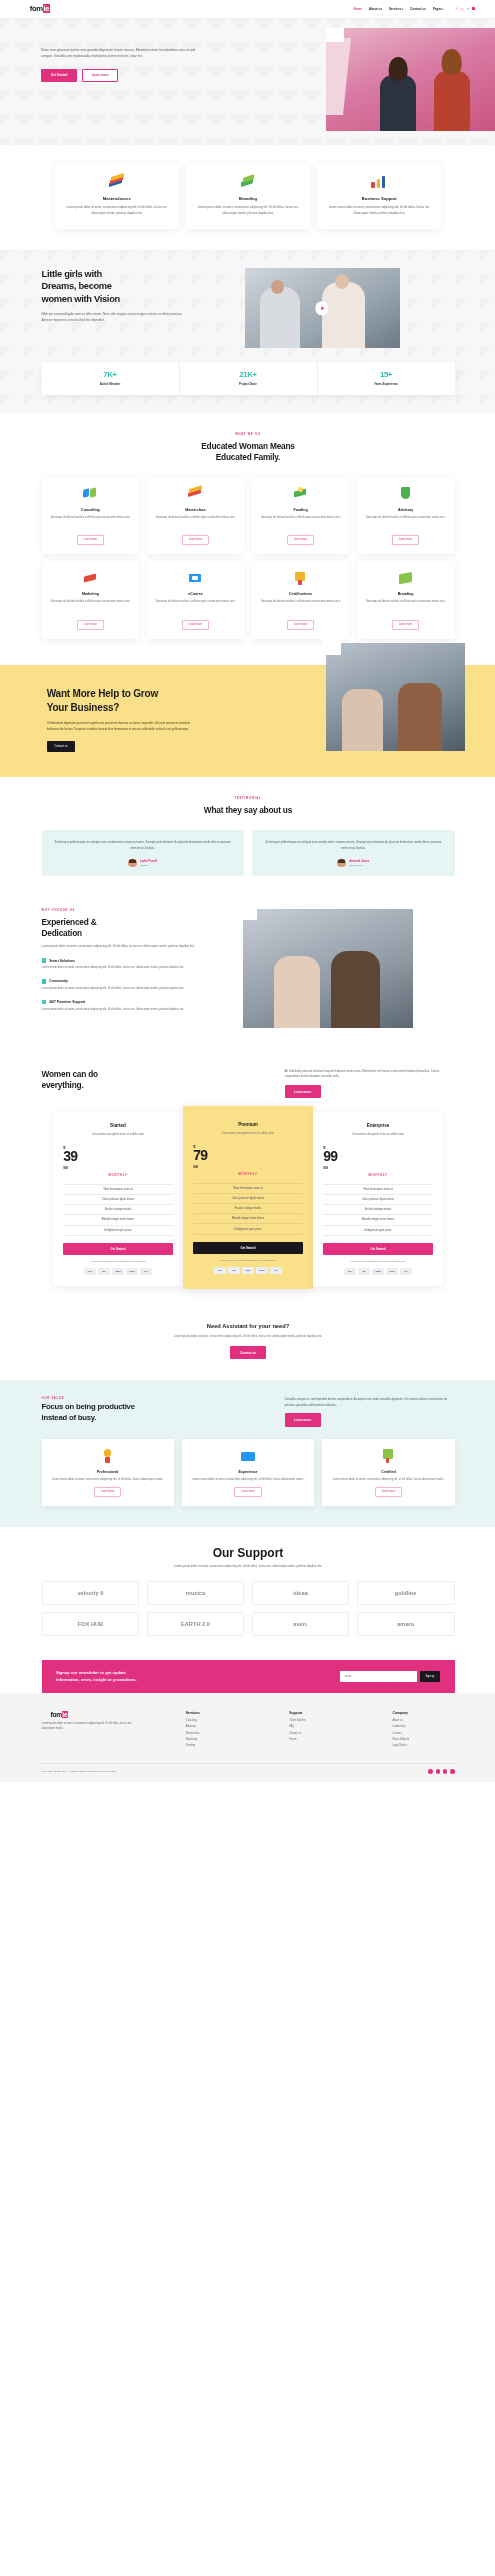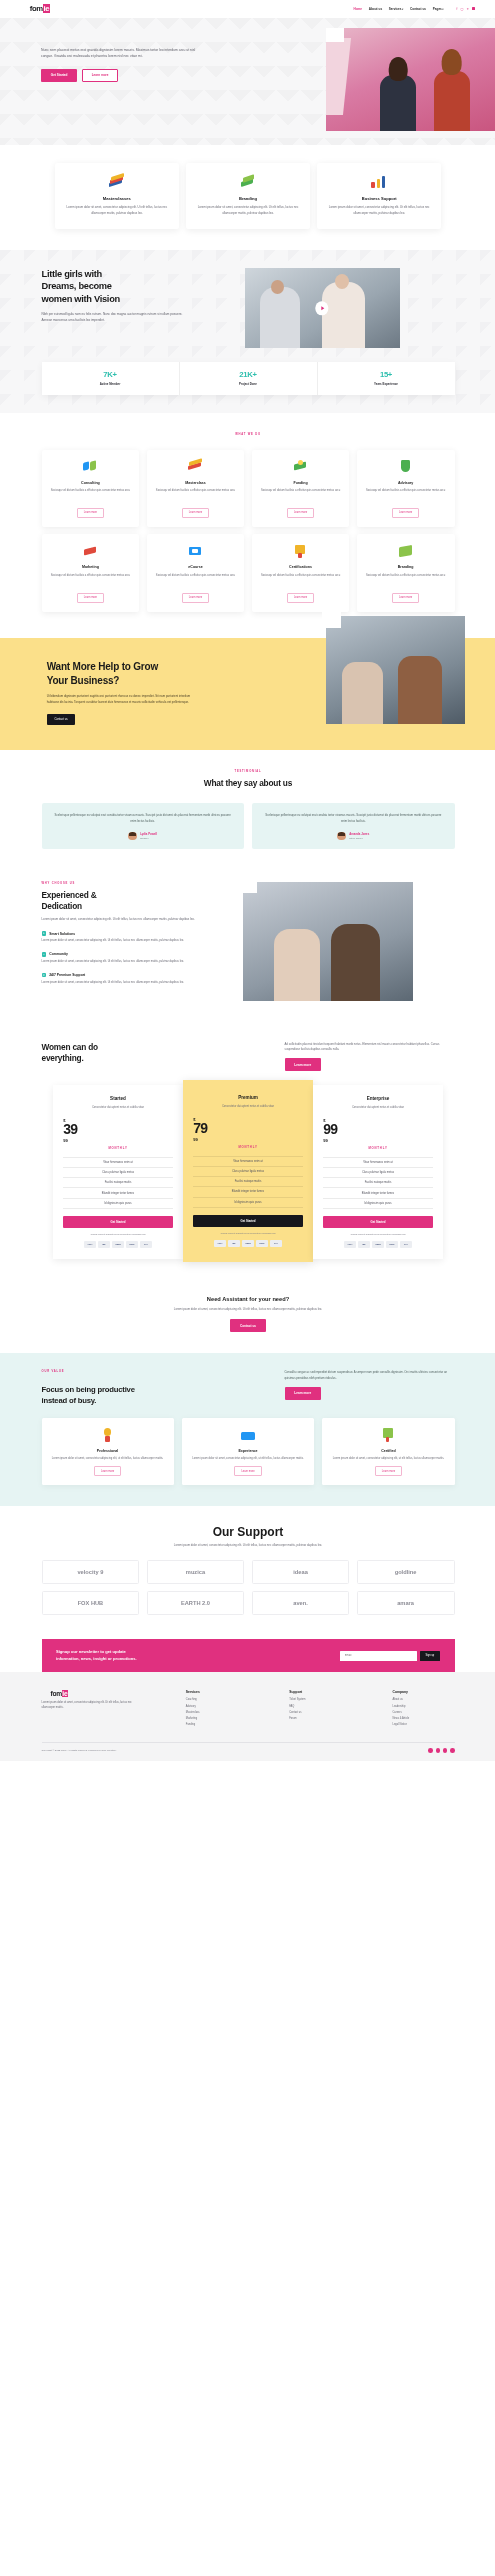--- a/index.html
+++ b/index.html
@@ -186,21 +186,21 @@
          font-size:2.1px;font-weight:700;color:#3b4a73;}
 
   
   .assist{text-align:center;padding:13.4px 0 20.7px;background:#fff;}
   .assist h3{font-size:5.7px;font-weight:800;}
   .assist p{font-size:2.8px;line-height:1.95;color:#6a6a74;margin:5.2px auto 0;width:196px;}
 
   
   .prod{background:#e6f4f3;padding:17.6px 0 20.7px;position:relative;}
   .prod-head{width:413px;margin:0 auto;display:flex;justify-content:space-between;align-items:flex-start;}
-  .prod-head h2{font-size:7.7px;font-weight:800;line-height:1.32;width:170px;margin-top:12px;letter-spacing:-0.2px;}
+  .prod-head h2{font-size:7.7px;font-weight:800;line-height:1.32;width:170px;margin-top:2px;letter-spacing:-0.2px;}
   .prod-head .pr{width:170px;}
   .prod-head .pr p{font-size:2.8px;line-height:1.95;color:#50605f;}
   .pcards{width:413px;margin:12.4px auto 0;display:flex;gap:8.3px;}
   .pcard{flex:1;background:#fff;border-radius:1.5px;padding:9.3px 8.3px 9.3px;text-align:center;box-shadow:0 1.5px 6.2px rgba(0,0,0,.05);}
   .pcard h4{font-size:3.6px;font-weight:700;margin-top:4.6px;}
   .pcard p{font-size:2.7px;line-height:1.9;color:#6d6d77;margin-top:3.1px;}
 
   
   .support{padding:18.6px 0 18.6px;text-align:center;background:#fff;}
   .support h2{font-size:12px;font-weight:800;}
@@ -344,20 +344,24 @@
     </div>
     <div class="stat">
       <div class="num">15+</div>
       <div class="lbl">Years Experience</div>
     </div>
   </div>
 </section>
 
 <section class="services">
   <div class="eyebrow">WHAT WE DO</div>
+  <h2 class="sec-title">
+    <span>Educated Woman Means</span><br>
+    <span>Educated Family.</span>
+  </h2>
   <div class="grid">
     <div class="scard">
       <div class="iso">
           <i style="left:1.5px;top:3.1px;width:6.2px;height:8.3px;background:#2196f3;border-radius:1.5px;transform:skewY(-14deg);"></i>
           <i style="left:8.8px;top:2.1px;width:6.2px;height:9.3px;background:#8bc34a;border-radius:1.5px;transform:skewY(-14deg);"></i>
         </div>
       <h4>Consulting</h4>
       <p>Sociosqu vel dictum facilisis a efficitur quis consectetur metus arcu</p>
       <a class="learn">Learn more</a>
     </div>

